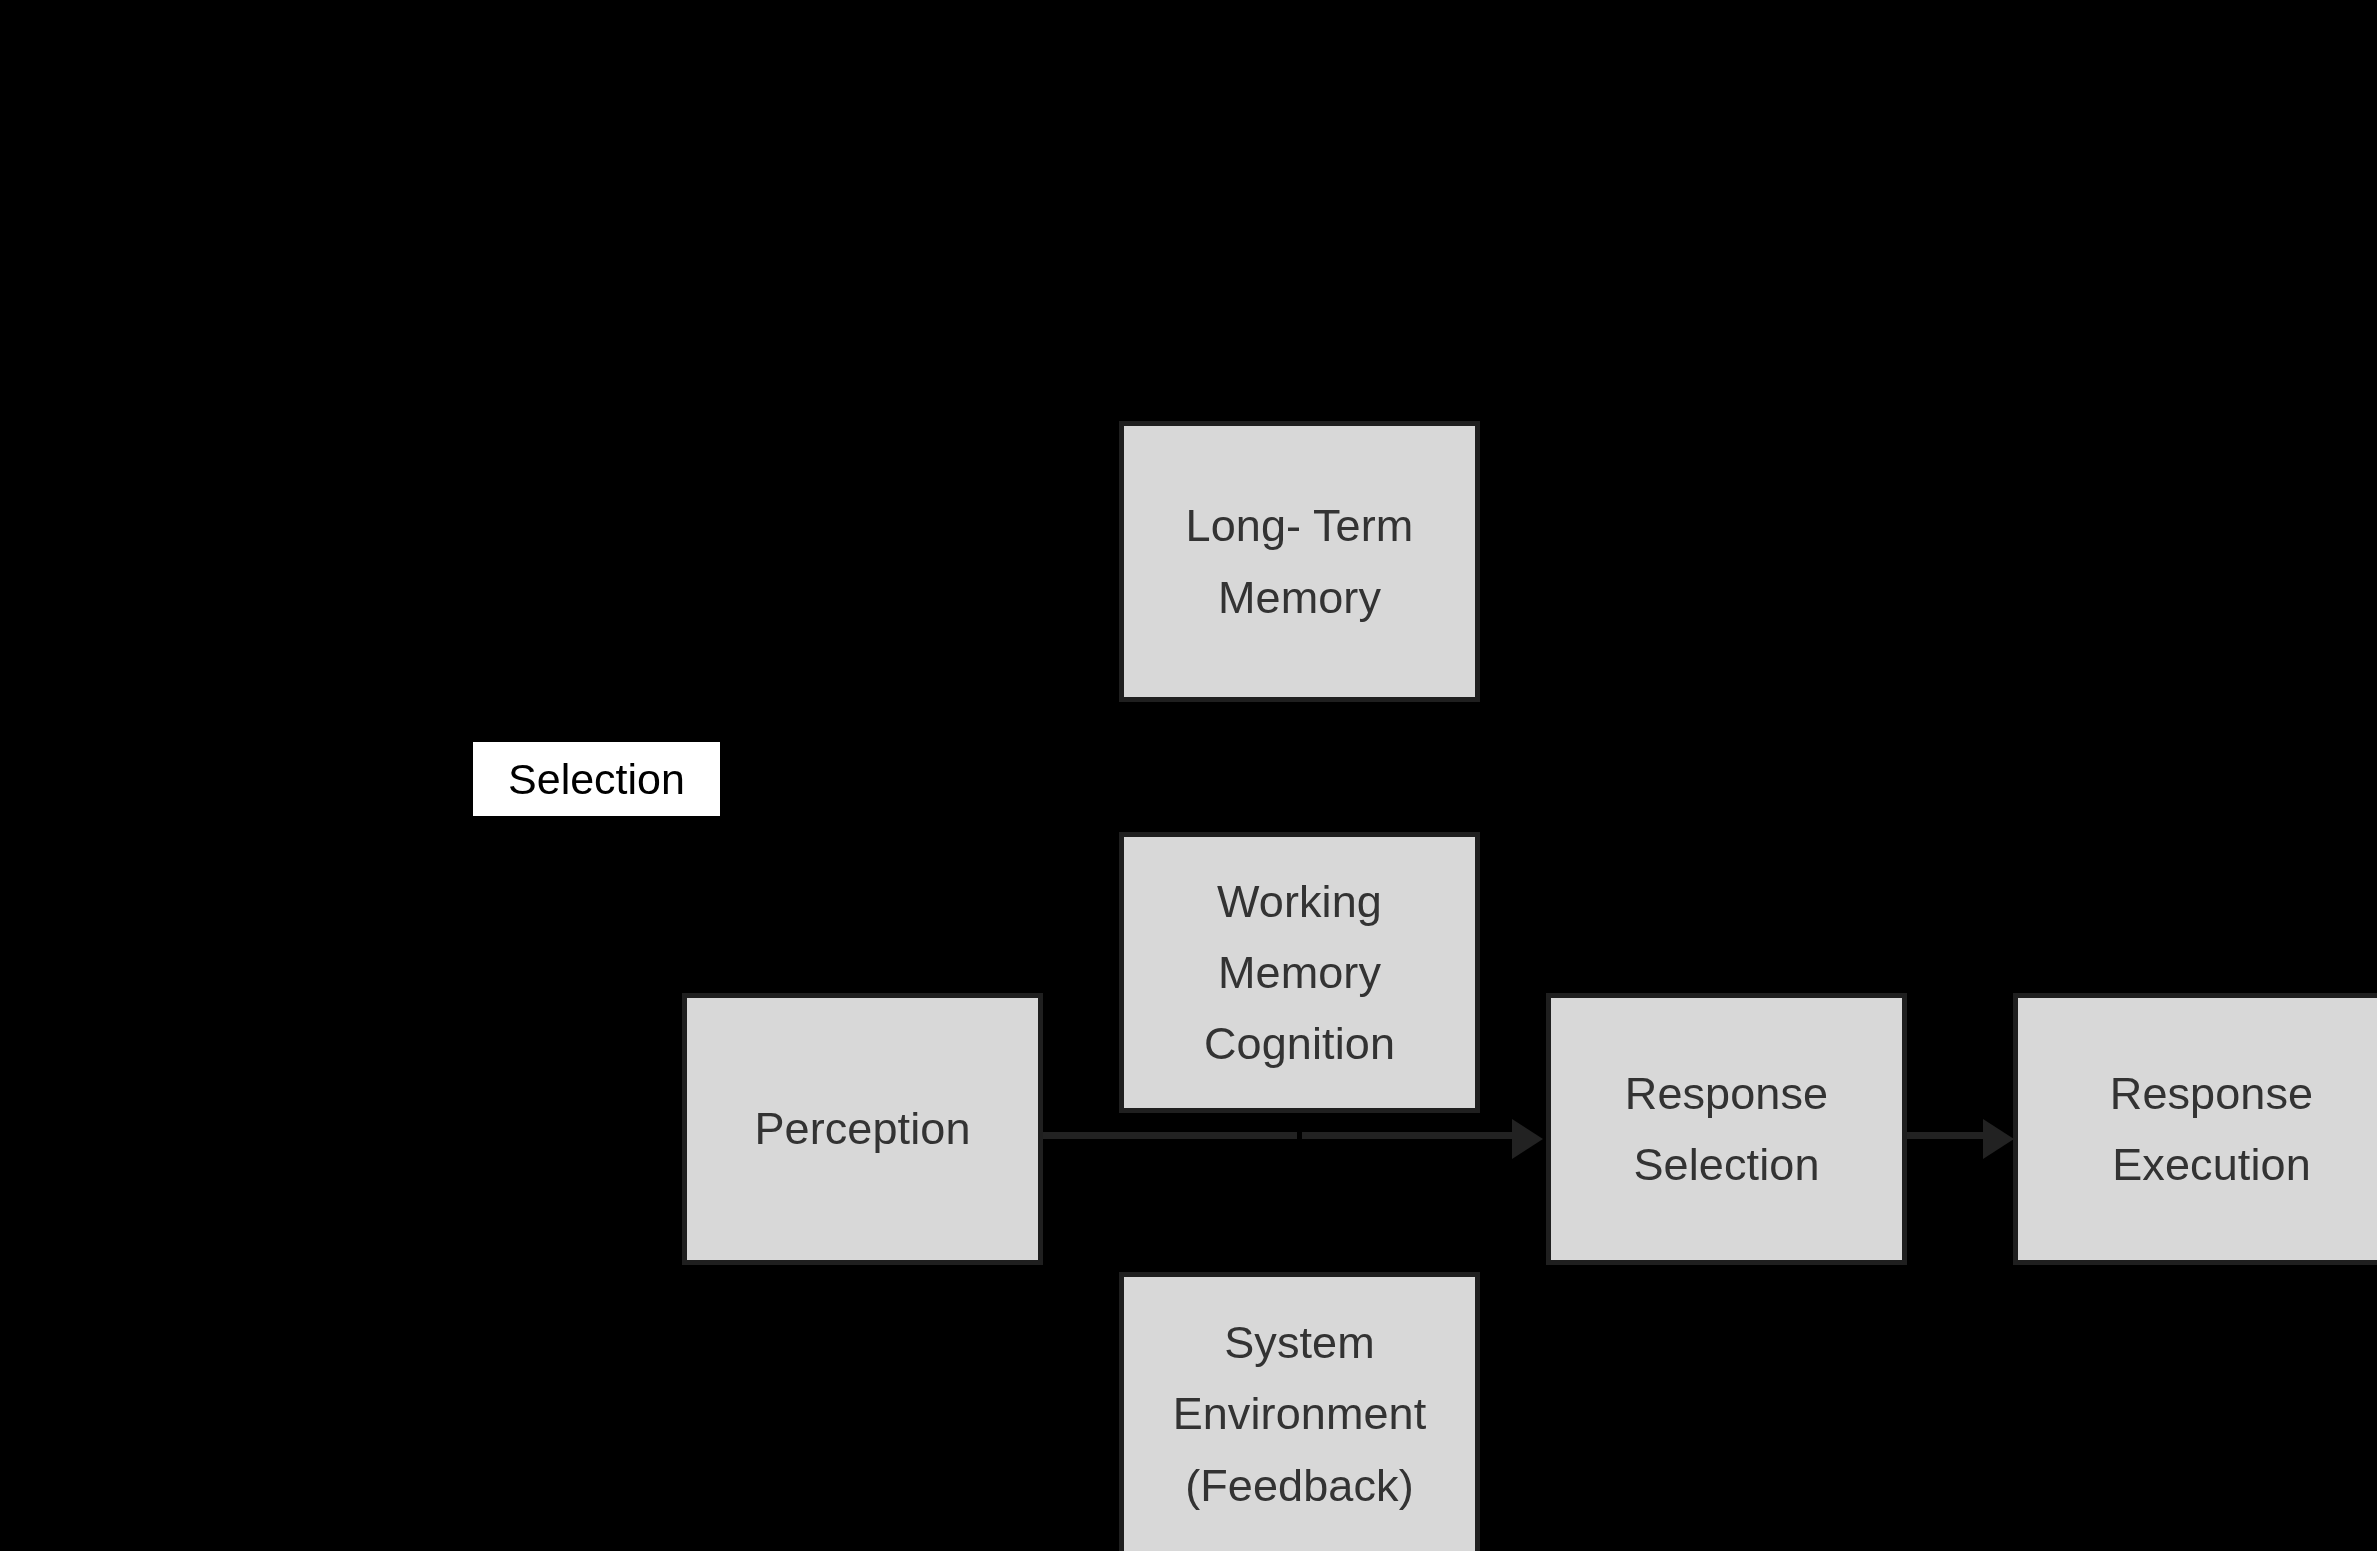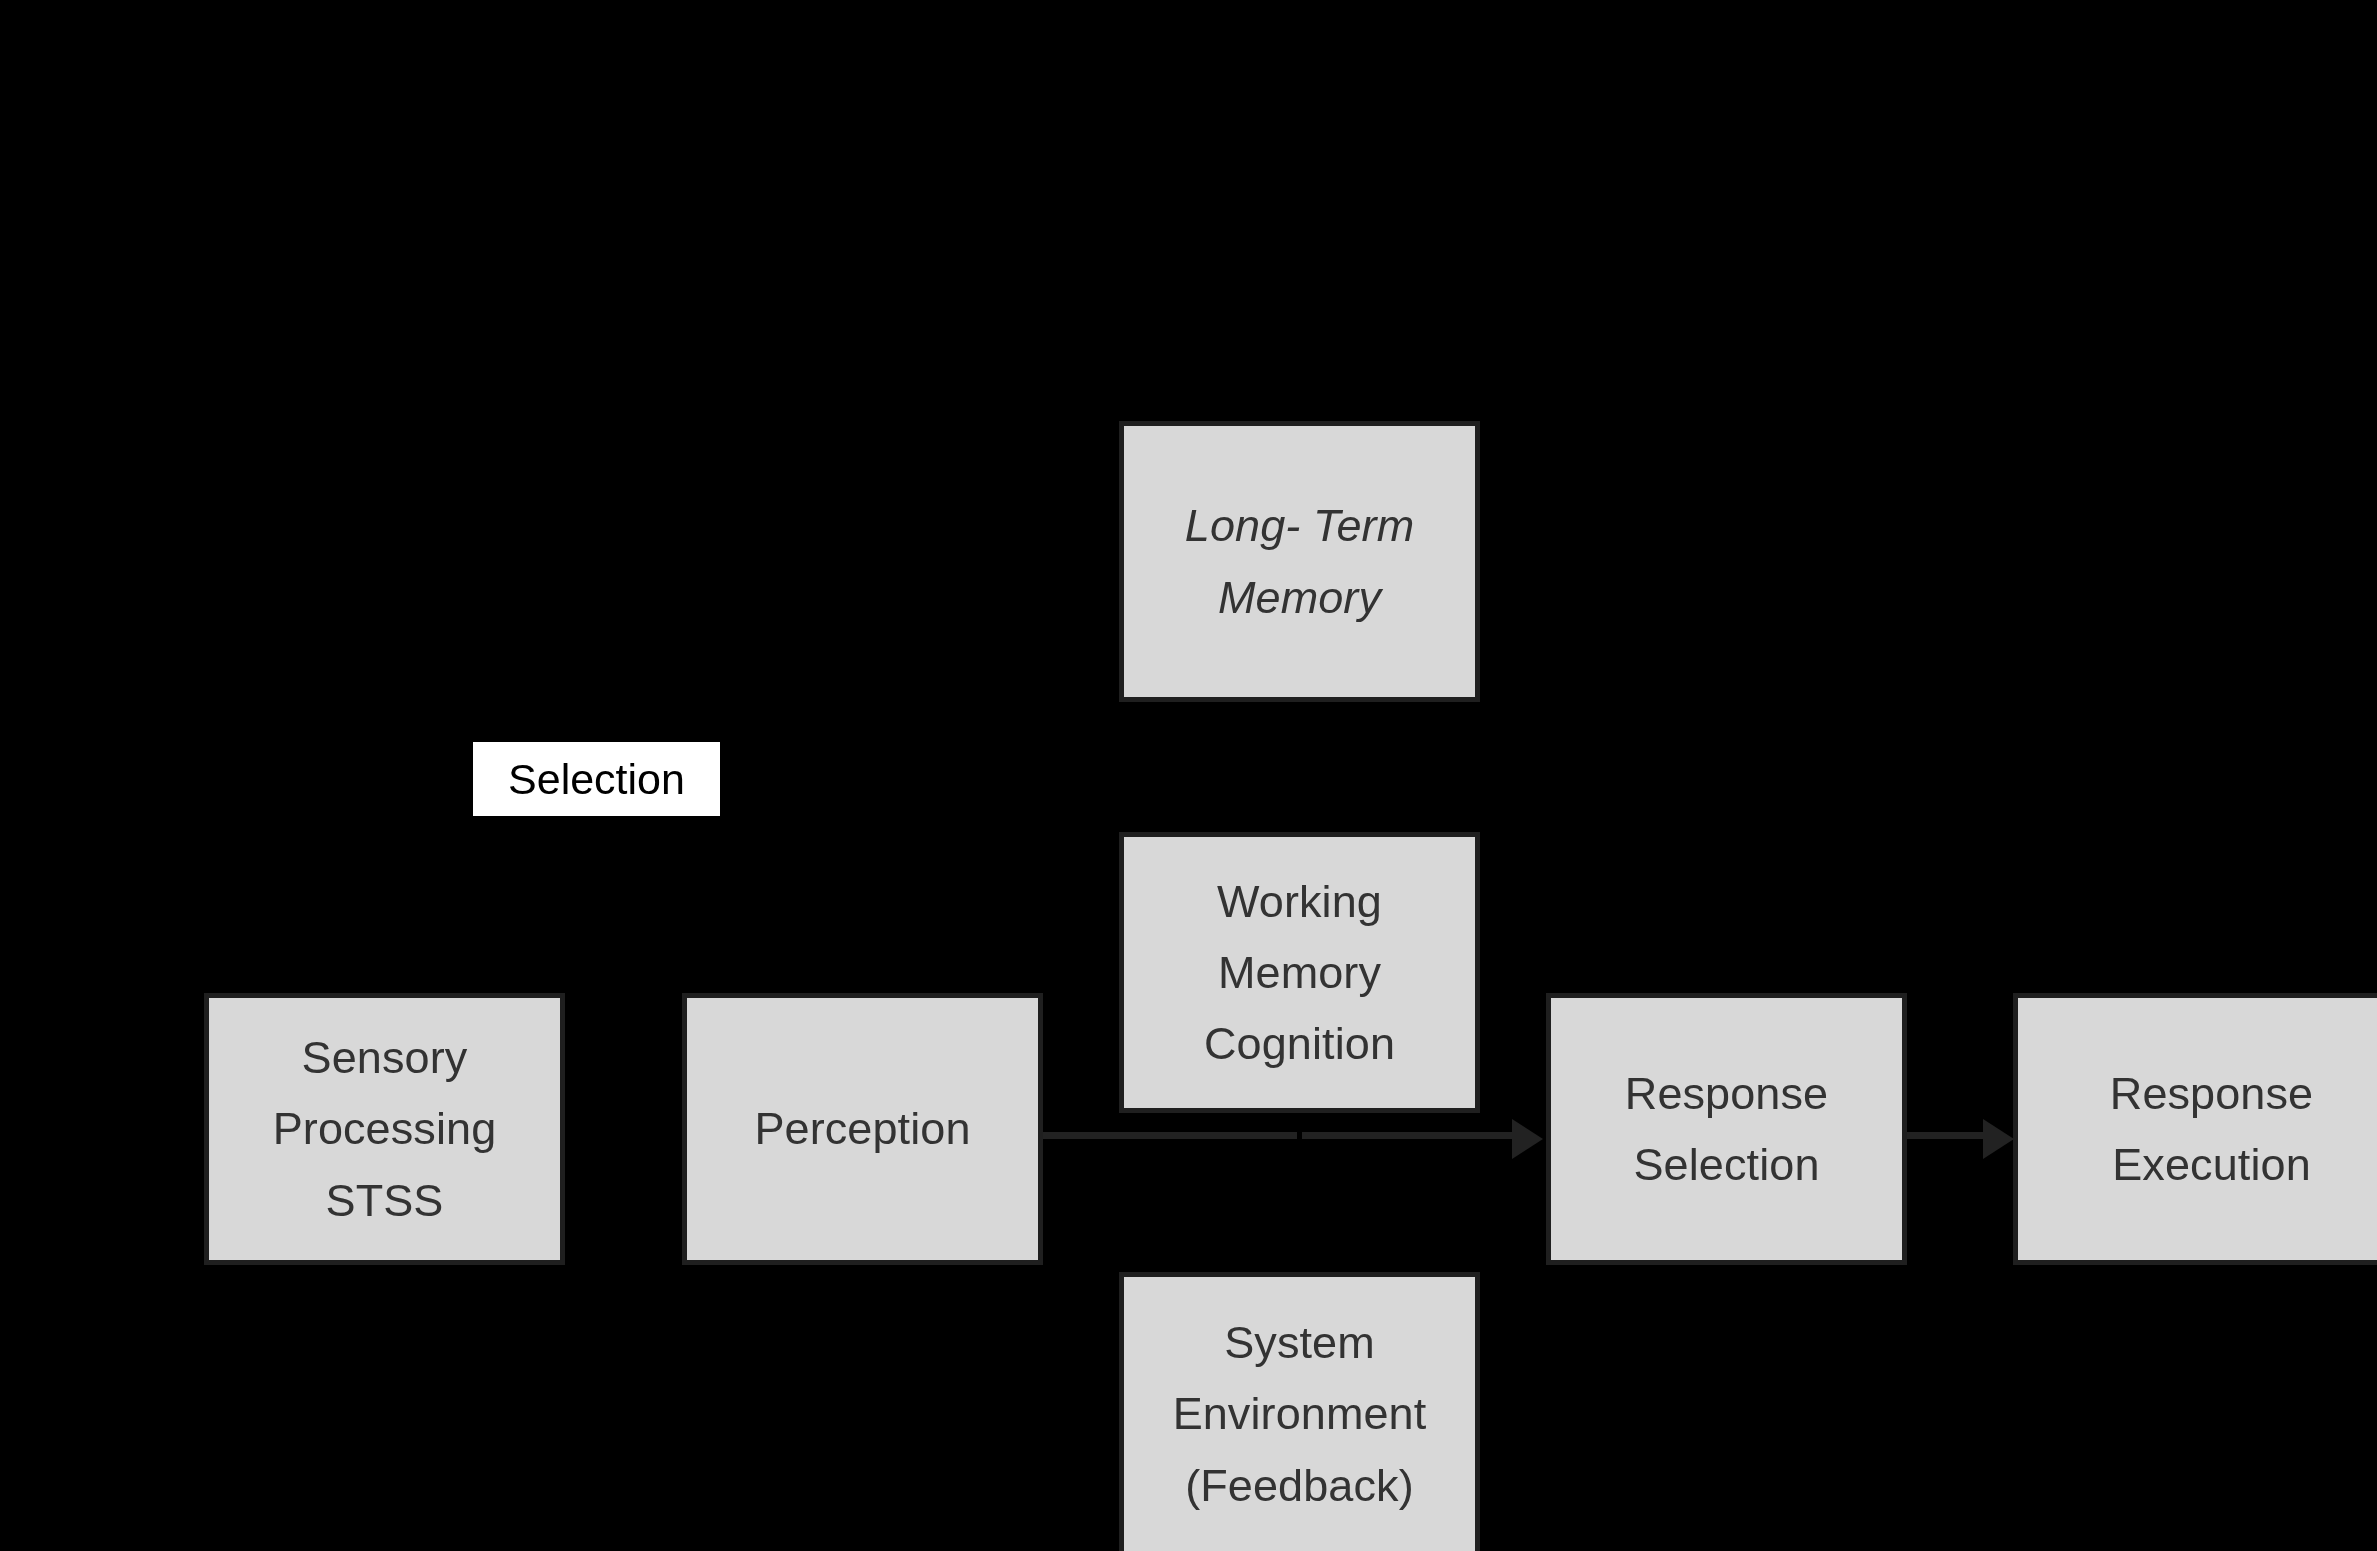--- a/index.html
+++ b/index.html
@@ -43,21 +43,21 @@
     line-height: 1.58;
     text-align: center;
     display: flex;
     align-items: center;
     justify-content: center;
     white-space: pre-line;
     letter-spacing: 0.1px;
   }
 
   
-  #node-ltm    { left: 1119px; top: 421px;  width: 361px; height: 281px; font-style: italic; }
+  #node-ltm    { left: 1119px; top: 421px;  width: 361px; height: 281px; }
   #node-wm     { left: 1119px; top: 832px; width: 361px; height: 281px; }
   #node-sensory{ left: 204px;  top: 993px; width: 361px; height: 272px; }
   #node-percep { left: 682px;  top: 993px; width: 361px; height: 272px; }
   #node-respsel{ left: 1546px; top: 993px; width: 361px; height: 272px; }
   #node-respexe{ left: 2013px; top: 993px; width: 397px; height: 272px; }
   #node-sysenv { left: 1119px; top: 1272px; width: 361px; height: 284px; }
 
   
   #label-selection {
     position: absolute;
@@ -117,23 +117,20 @@
   <div class="conn-v" id="conn-ltm-wm"></div>
   <div class="conn-v" id="conn-wm-sysenv"></div>
 
   <div class="node" id="node-ltm">Long- Term
 Memory</div>
 
   <div class="node" id="node-wm">Working
 Memory
 Cognition</div>
 
-  <div class="node" id="node-sensory">Sensory
-Processing
-STSS</div>
 
   <div class="node" id="node-percep">Perception</div>
 
   <div class="node" id="node-respsel">Response
 Selection</div>
 
   <div class="node" id="node-respexe">Response
 Execution</div>
 
   <div class="node" id="node-sysenv">System

